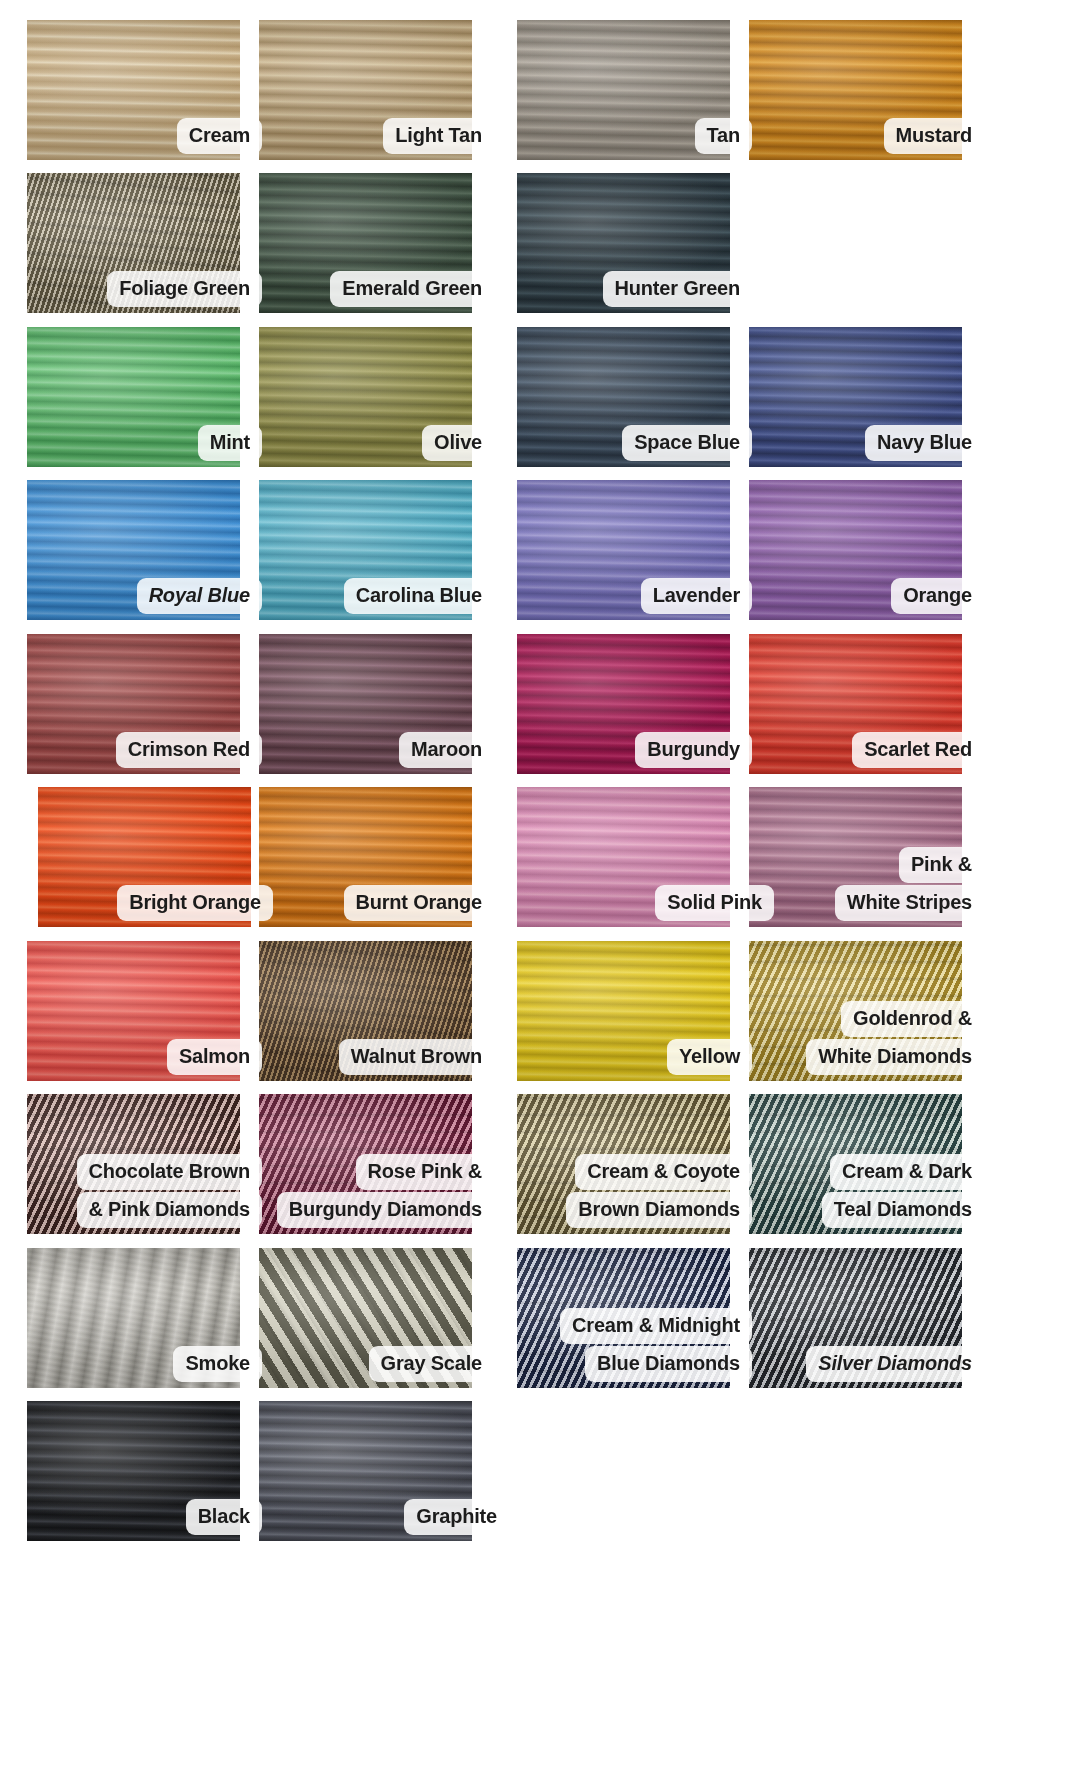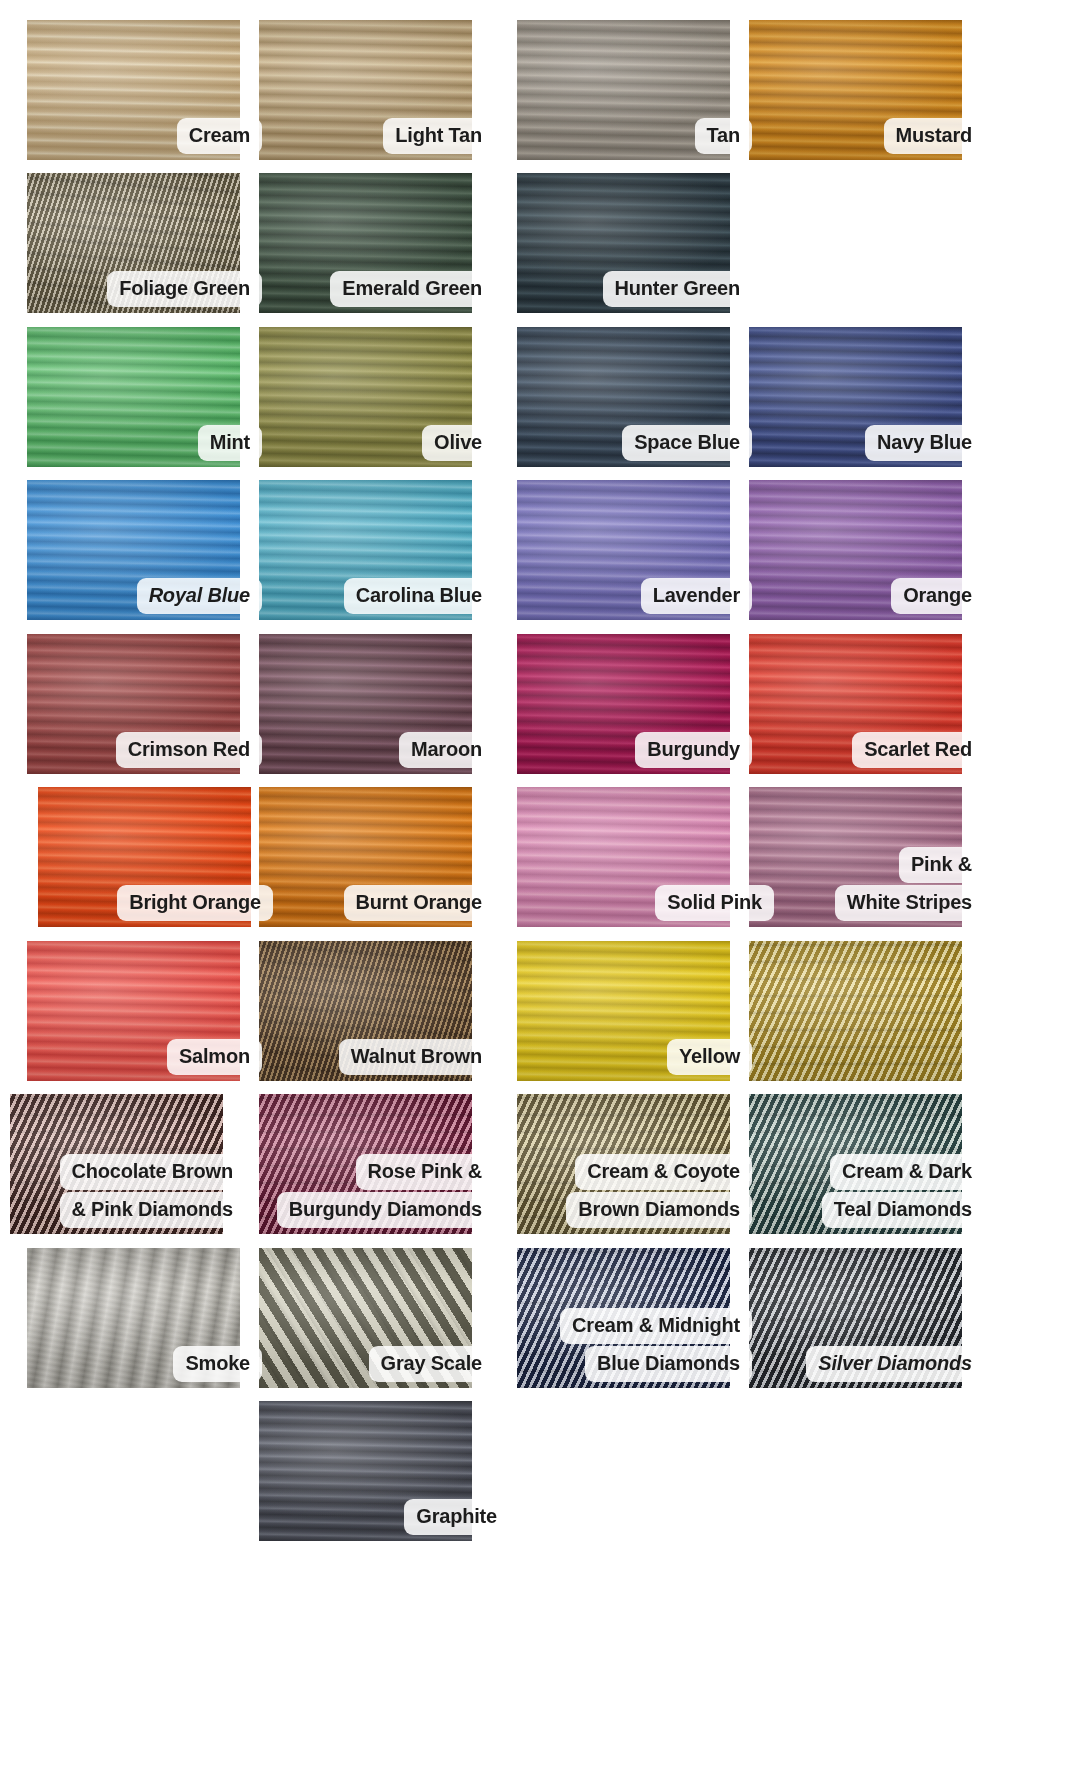--- a/index.html
+++ b/index.html
@@ -373,22 +373,26 @@
         <div class="label-line">Yellow</div>
       </div>
     </div>
     <div class="swatch" style="left: 749px; top: 941px;">
       <div class="swatch-media">
         <div class="base" style="background: rgb(201, 166, 60);"></div>
         <div class="strands" style="background: repeating-linear-gradient(115deg, rgb(236, 224, 168) 0px, rgb(236, 224, 168) 3px, rgb(155, 127, 35) 3px, rgb(155, 127, 35) 7px), repeating-linear-gradient(65deg, rgba(236, 224, 168, 0) 0px, rgb(236, 224, 168) 2px, rgb(201, 166, 60) 2px, rgb(201, 166, 60) 6px);"></div>
         <div class="weave" style="background: repeating-linear-gradient(0deg, rgba(0, 0, 0, 0.3) 0px, rgba(0, 0, 0, 0) 2px, rgba(0, 0, 0, 0) 15px, rgba(0, 0, 0, 0.3) 17px);"></div>
         <div class="sheen" style="background: radial-gradient(120% 85% at 35% 35%, rgba(255, 255, 255, 0.22), rgba(255, 255, 255, 0) 58%), linear-gradient(rgba(0, 0, 0, 0.1), rgba(0, 0, 0, 0) 28%, rgba(0, 0, 0, 0.14));"></div>
       </div>
-    </div>
-    <div class="swatch" style="left: 10px; top: 1094px;">
+      <div class="label-stack">
+        <div class="label-line">Goldenrod &amp;</div>
+        <div class="label-line">White Diamonds</div>
+      </div>
+    </div>
+    <div class="swatch" style="left: 27px; top: 1094px;">
       <div class="swatch-media">
         <div class="base" style="background: rgb(111, 75, 71);"></div>
         <div class="strands" style="background: repeating-linear-gradient(115deg, rgb(220, 192, 186) 0px, rgb(220, 192, 186) 3px, rgb(61, 37, 34) 3px, rgb(61, 37, 34) 7px), repeating-linear-gradient(65deg, rgba(220, 192, 186, 0) 0px, rgb(220, 192, 186) 2px, rgb(111, 75, 71) 2px, rgb(111, 75, 71) 6px);"></div>
         <div class="weave" style="background: repeating-linear-gradient(0deg, rgba(0, 0, 0, 0.3) 0px, rgba(0, 0, 0, 0) 2px, rgba(0, 0, 0, 0) 15px, rgba(0, 0, 0, 0.3) 17px);"></div>
         <div class="sheen" style="background: radial-gradient(120% 85% at 35% 35%, rgba(255, 255, 255, 0.22), rgba(255, 255, 255, 0) 58%), linear-gradient(rgba(0, 0, 0, 0.1), rgba(0, 0, 0, 0) 28%, rgba(0, 0, 0, 0.14));"></div>
       </div>
       <div class="label-stack">
         <div class="label-line">Chocolate Brown</div>
         <div class="label-line">&amp; Pink Diamonds</div>
       </div>
@@ -467,20 +471,31 @@
       <div class="swatch-media">
         <div class="base" style="background: rgb(59, 63, 70);"></div>
         <div class="strands" style="background: repeating-linear-gradient(115deg, rgb(207, 210, 214) 0px, rgb(207, 210, 214) 3px, rgb(36, 39, 44) 3px, rgb(36, 39, 44) 7px), repeating-linear-gradient(65deg, rgba(207, 210, 214, 0) 0px, rgb(207, 210, 214) 2px, rgb(59, 63, 70) 2px, rgb(59, 63, 70) 6px);"></div>
         <div class="weave" style="background: repeating-linear-gradient(0deg, rgba(0, 0, 0, 0.3) 0px, rgba(0, 0, 0, 0) 2px, rgba(0, 0, 0, 0) 15px, rgba(0, 0, 0, 0.3) 17px);"></div>
         <div class="sheen" style="background: radial-gradient(120% 85% at 35% 35%, rgba(255, 255, 255, 0.22), rgba(255, 255, 255, 0) 58%), linear-gradient(rgba(0, 0, 0, 0.1), rgba(0, 0, 0, 0) 28%, rgba(0, 0, 0, 0.14));"></div>
       </div>
       <div class="label-stack">
         <div class="label-line">Silver Diamonds</div>
       </div>
     </div>
+    <div class="swatch dark" style="left: 27px; top: 1401px;">
+      <div class="swatch-media">
+        <div class="base" style="background: rgb(30, 32, 36);"></div>
+        <div class="strands" style="background: repeating-linear-gradient(1.2deg, rgb(58, 61, 68) 0px, rgb(30, 32, 36) 3px, rgb(13, 14, 16) 7px, rgb(30, 32, 36) 11px, rgb(58, 61, 68) 13px);"></div>
+        <div class="weave" style="background: repeating-linear-gradient(90deg, rgba(255, 255, 255, 0.14) 0px, rgba(0, 0, 0, 0.1) 1px, rgba(255, 255, 255, 0.14) 2px);"></div>
+        <div class="sheen" style="background: radial-gradient(120% 85% at 35% 35%, rgba(255, 255, 255, 0.22), rgba(255, 255, 255, 0) 58%), linear-gradient(rgba(0, 0, 0, 0.1), rgba(0, 0, 0, 0) 28%, rgba(0, 0, 0, 0.14));"></div>
+      </div>
+      <div class="label-stack">
+        <div class="label-line">Black</div>
+      </div>
+    </div>
     <div class="swatch dark" style="left: 259px; top: 1401px; padding-left: 15px;">
       <div class="swatch-media">
         <div class="base" style="background: rgb(75, 78, 89);"></div>
         <div class="strands" style="background: repeating-linear-gradient(1.2deg, rgb(109, 113, 125) 0px, rgb(75, 78, 89) 3px, rgb(51, 53, 61) 7px, rgb(75, 78, 89) 11px, rgb(109, 113, 125) 13px);"></div>
         <div class="weave" style="background: repeating-linear-gradient(90deg, rgba(255, 255, 255, 0.14) 0px, rgba(0, 0, 0, 0.1) 1px, rgba(255, 255, 255, 0.14) 2px);"></div>
         <div class="sheen" style="background: radial-gradient(120% 85% at 35% 35%, rgba(255, 255, 255, 0.22), rgba(255, 255, 255, 0) 58%), linear-gradient(rgba(0, 0, 0, 0.1), rgba(0, 0, 0, 0) 28%, rgba(0, 0, 0, 0.14));"></div>
       </div>
       <div class="label-stack">
         <div class="label-line">Graphite</div>
       </div>

